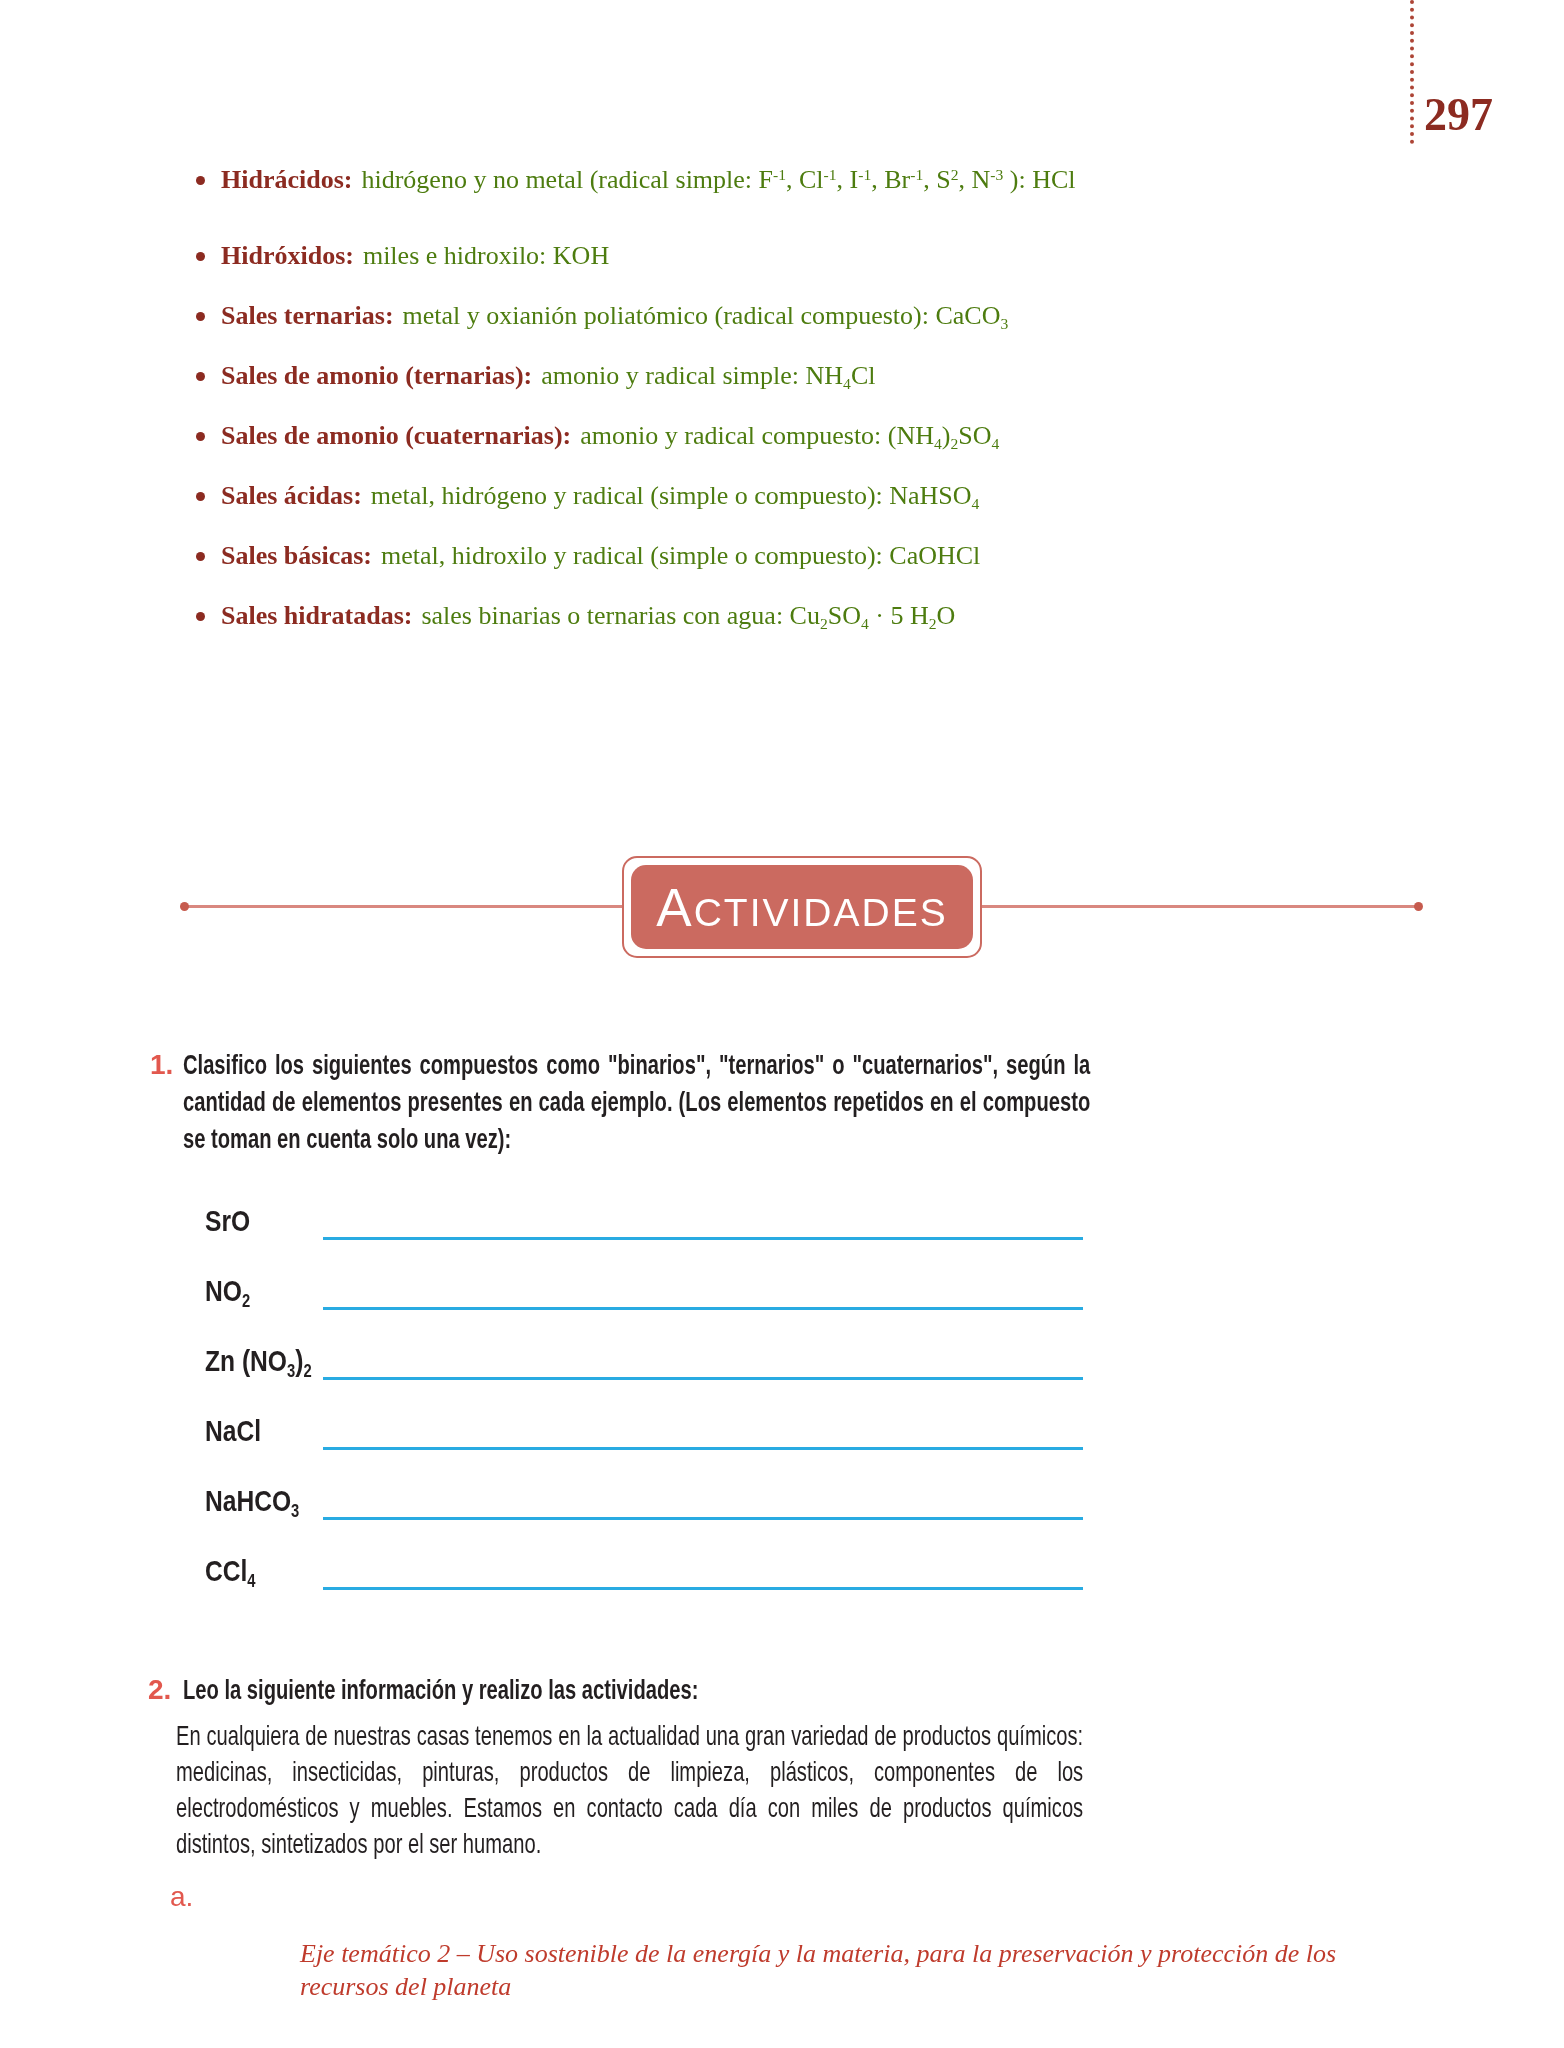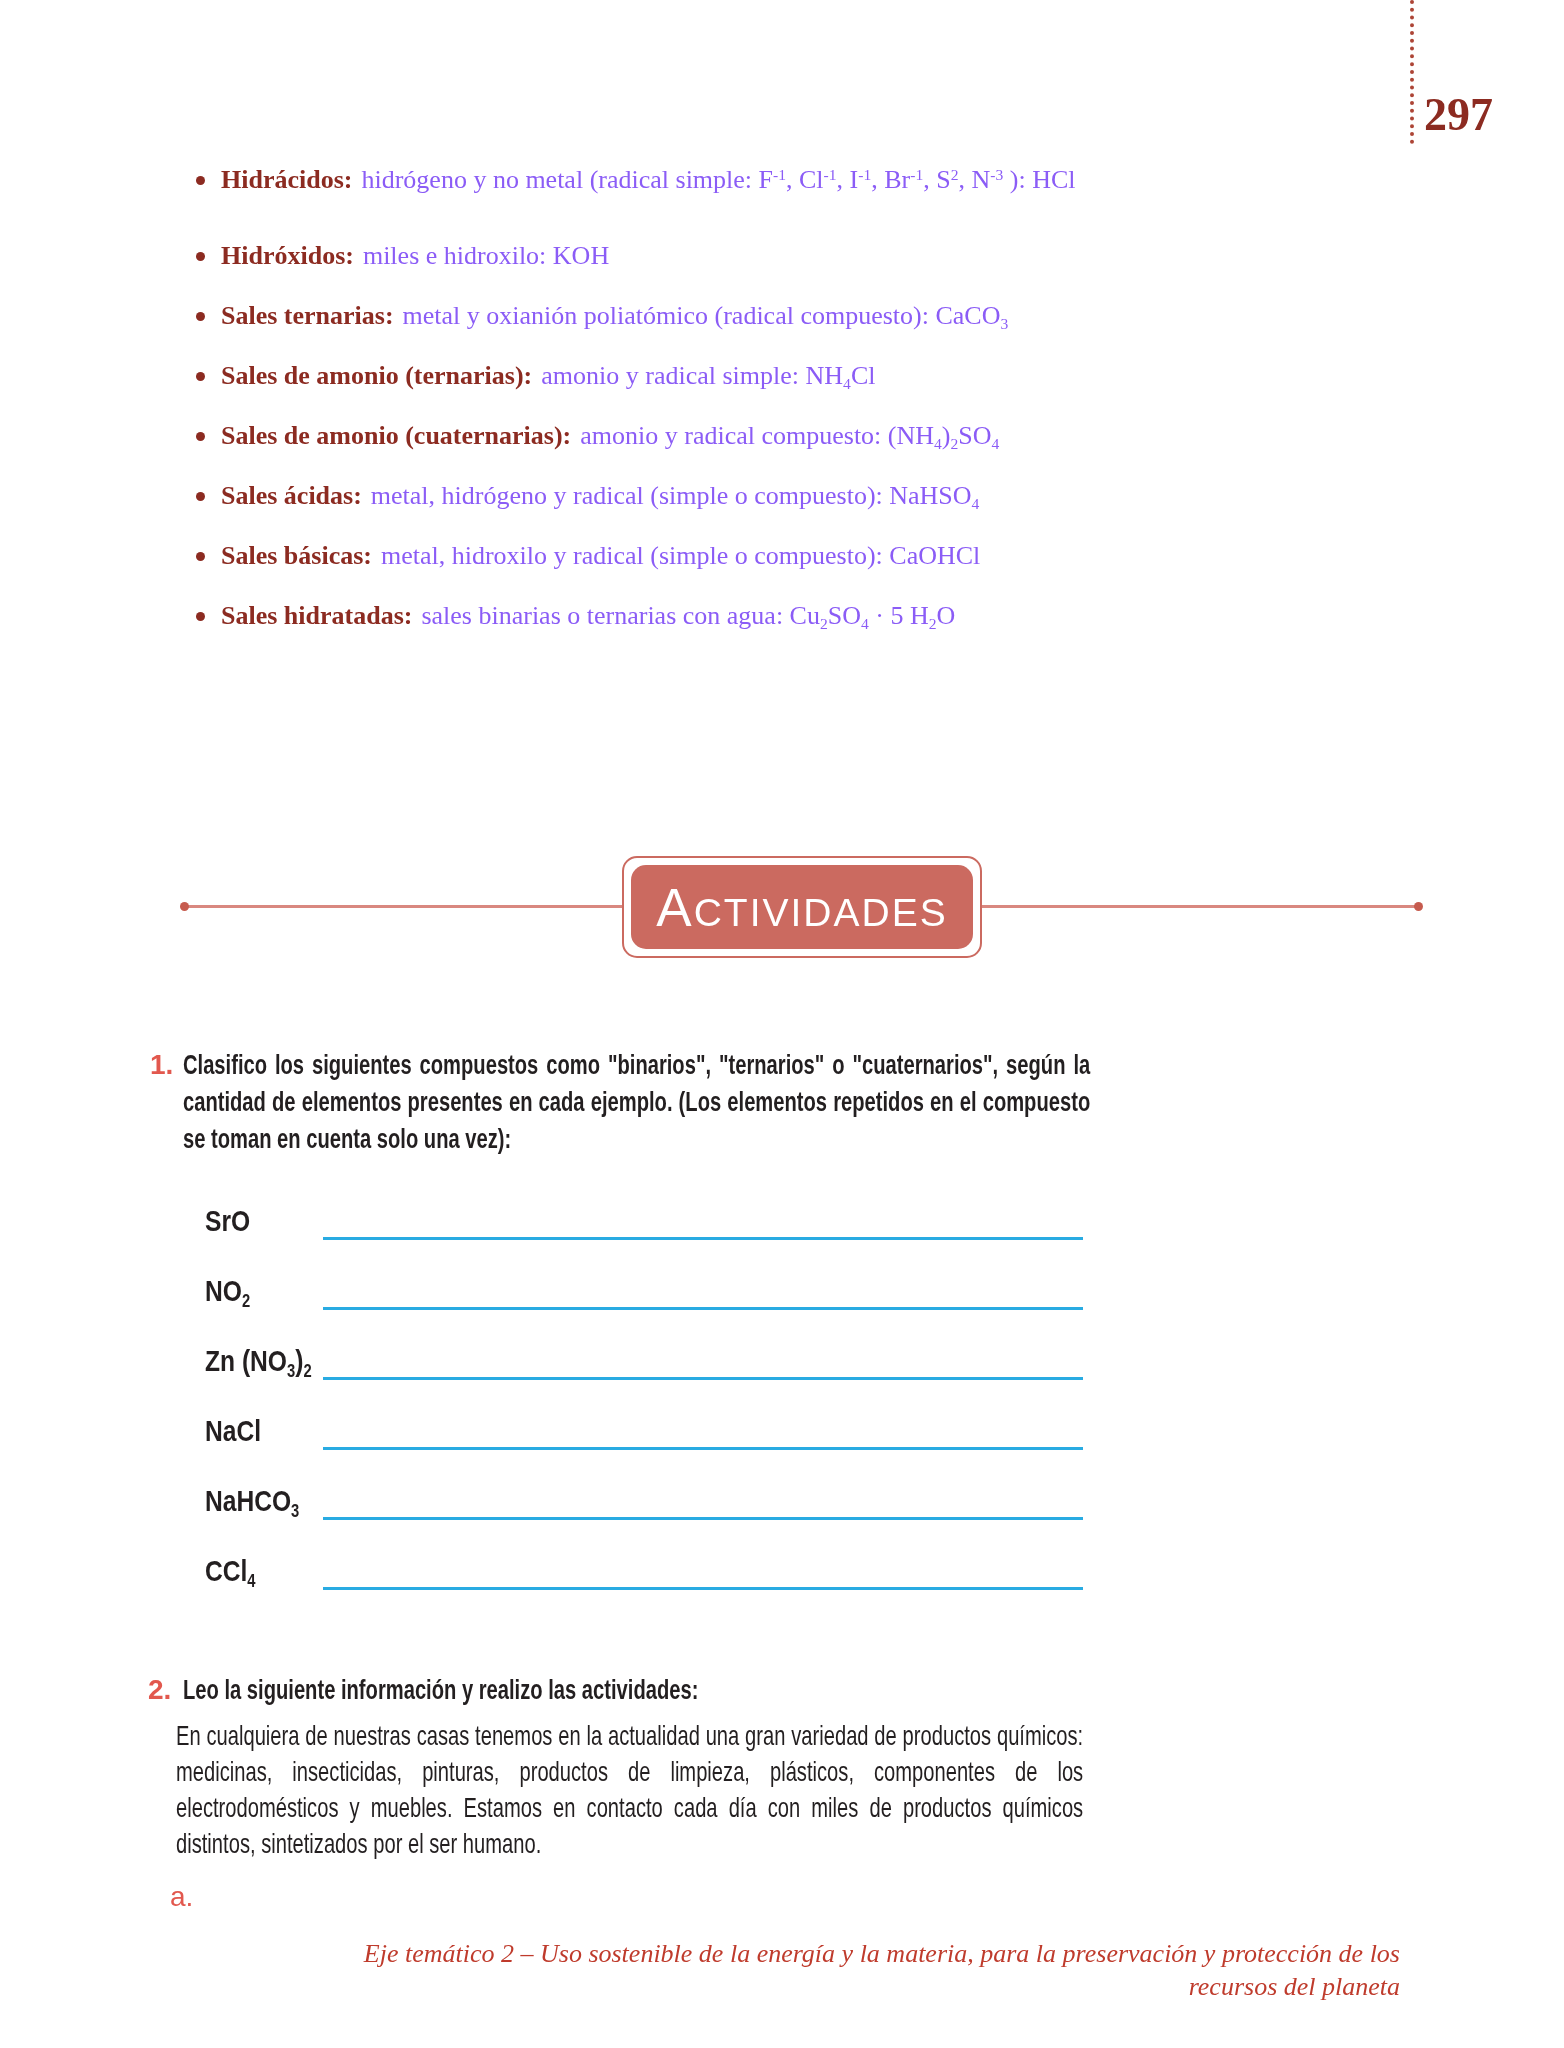--- a/index.html
+++ b/index.html
@@ -25,21 +25,21 @@
     font-family:"Liberation Serif", serif; font-size:26px; line-height:34px;
   }
   .bullets li { position:relative; padding-left:36px; margin-bottom:26px; white-space:nowrap; }
   .bullets li:first-child { margin-bottom:42px; }
   .bdot {
     position:absolute; left:11px; top:13px; width:9px; height:9px;
     border-radius:50%; background:#8c2b21;
   }
   .li-text { display:inline-block; transform-origin:0 50%; }
   .term { font-weight:700; color:#8c2b21; margin-right:9px; }
-  .desc { color:#8b5cf6; }
+  .desc { color:#4d7c0f; }
   sub, sup { font-size:0.6em; line-height:0; position:relative; vertical-align:baseline; }
   sup { top:-0.5em; }
   sub { top:0.35em; }
 
   
   .banner-line {
     position:absolute; left:183px; top:905px; width:1237px; height:3px;
     background:#d98880; z-index:0;
   }
   .dot { position:absolute; top:-3px; width:9px; height:9px; border-radius:50%; background:#c65b4e; }
@@ -77,21 +77,21 @@
   }
   .answer-line { position:absolute; left:173px; right:0; bottom:0; height:0; border-bottom:3px solid #29abe2; }
 
   .act2-num { left:148px; top:1671px; }
   .act2-head { position:absolute; left:183px; top:1671px; font-weight:700; white-space:nowrap; }
   .act2-para { position:absolute; left:176px; top:1718px; font-weight:400; line-height:36px; }
   .act2a-num { left:170px; top:1878px; font-weight:400; }
   .act2a-text { position:absolute; left:205px; top:1878px; font-weight:400; white-space:nowrap; }
 
   .footer {
-    position:absolute; left:300px; top:1938px; width:1100px; text-align:right;
+    position:absolute; left:300px; top:1938px; width:1100px; 
     font:italic 400 26px/1.25 "Liberation Serif", serif; color:#bf3b2c;
   }
 </style>
 </head>
 <body>
 
 <div class="page">
 
   <div class="margin-rule"></div>
   <div class="page-num">297</div>

